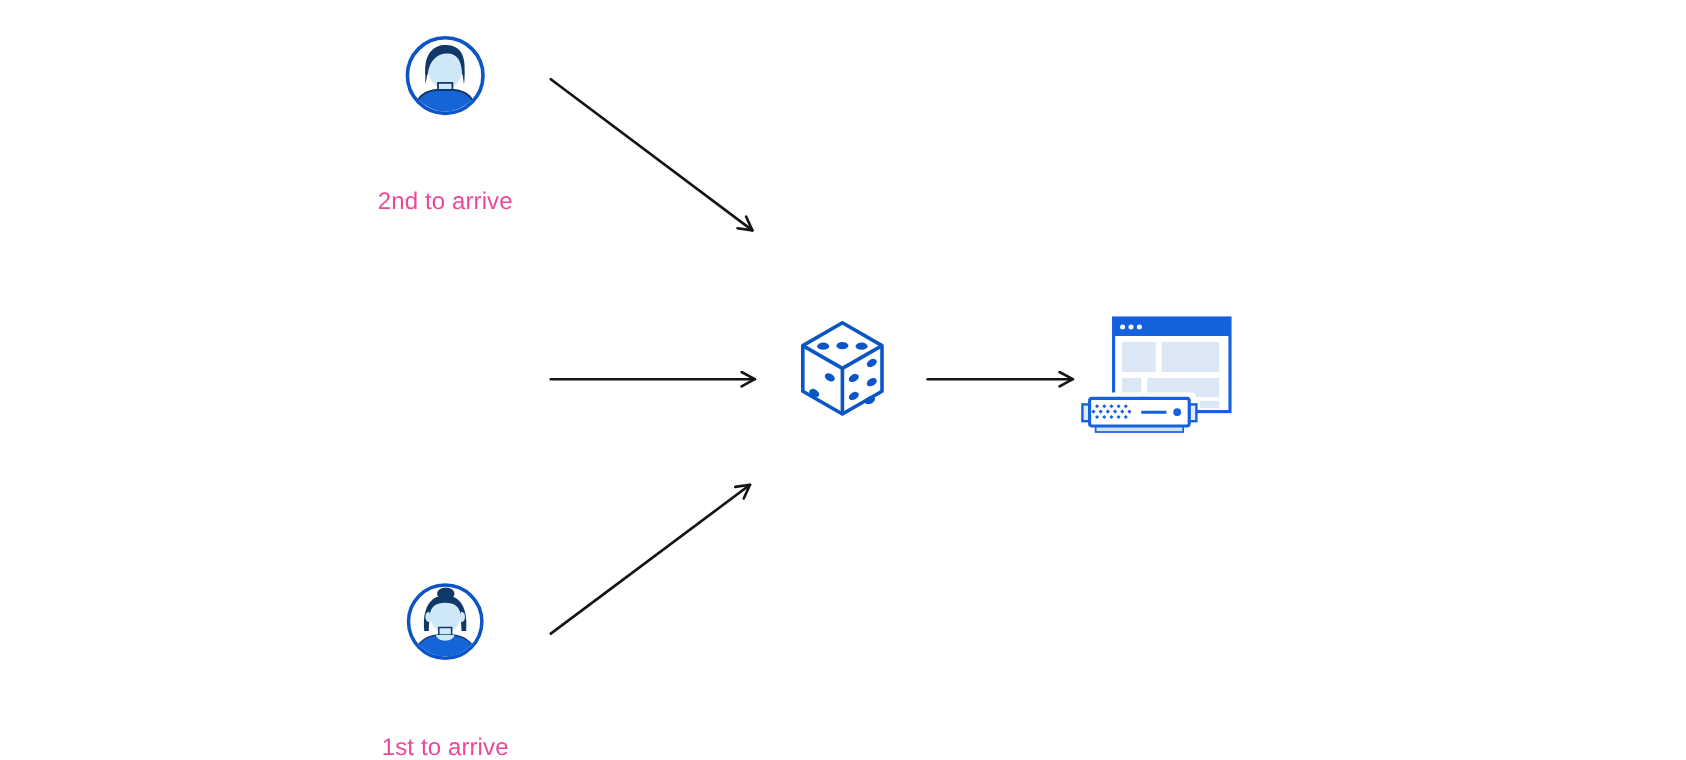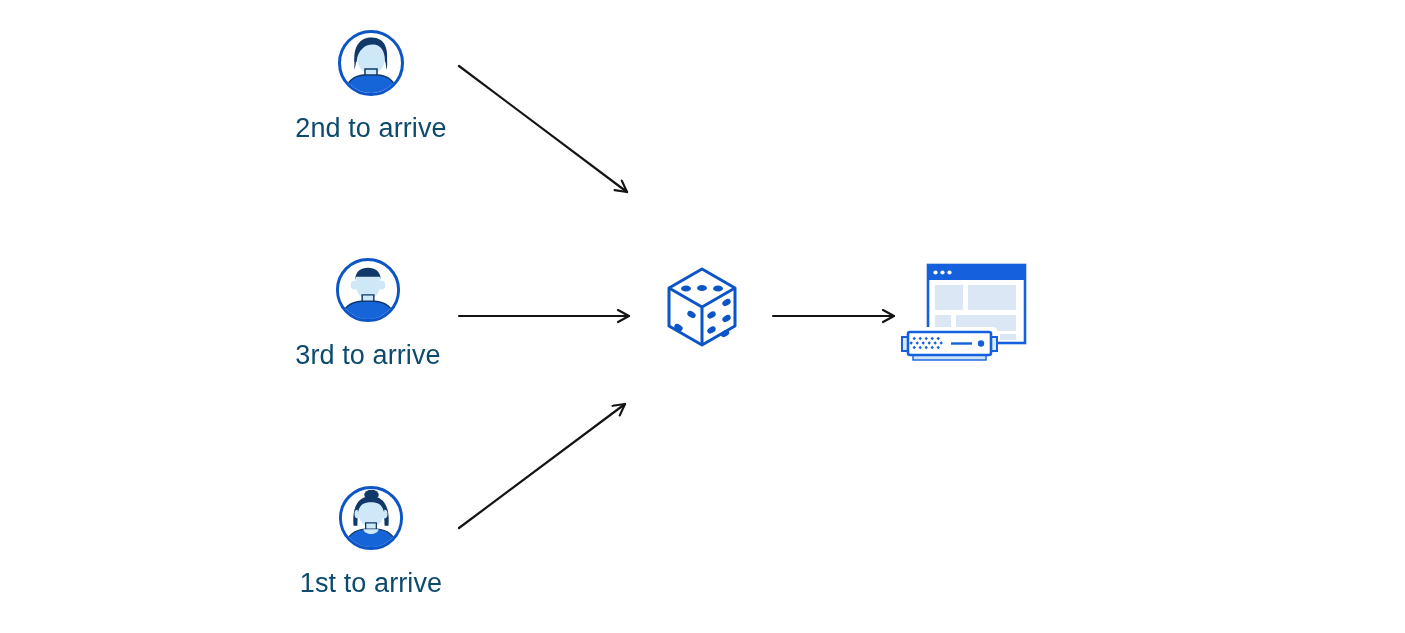--- a/index.html
+++ b/index.html
@@ -1,22 +1,23 @@
 <!DOCTYPE html>
 <html><head>
 <meta charset="utf-8">
 <style>
   html,body{margin:0;padding:0;background:#ffffff;}
   body{font-family:"Liberation Sans", sans-serif;}
   .canvas{position:relative;width:1405px;height:633px;background:#ffffff;overflow:hidden;}
   .node{position:absolute;}
   .node-label{
     position:absolute;width:160px;text-align:center;
-    font-size:27px;line-height:24px;color:#0c4a6e;font-weight:400;
+    font-size:20px;line-height:24px;color:#ec4899;font-weight:400;
     letter-spacing:.1px;
+    margin-top:40px;
   }
   .arrow-layer{position:absolute;left:0;top:0;width:1405px;height:633px;}
   svg{display:block;}
 </style>
 </head>
 <body>
 
 <div class="canvas">
 
   <svg class="arrow-layer" width="1405" height="633" viewBox="0 0 1405 633">
@@ -44,39 +45,20 @@
         <path d="M17.5,33 C16,14 26,8 35,8.5 C46,9 51.5,16 50,33 L48,33 C48,22 44,15.5 36,15.5 C31,15.5 28,17 25.5,19.5 C22,22.5 20,27 19.5,33 Z" fill="#103869"></path>
         <path d="M17.5,30 L17.3,41 C18.5,37.5 19,33.5 19.6,29.8 Z" fill="#103869"></path>
         <path d="M50,30 C50.3,33.5 50.3,37.5 49.6,41 L48,30 Z" fill="#103869"></path>
         <path d="M28,40 L40,40 L40,49 L28,49 Z" fill="#cfe8f7" stroke="#103869" stroke-width="1.5"></path>
         <path d="M8,62 C11,50.5 19,46.5 27,46 L41,46 C49,46.5 57,50.5 60,62 L60,70 L8,70 Z" fill="#1565d8" stroke="#103869" stroke-width="1.5"></path>
       </g>
     </svg>
     <div class="node-label" style="left:-46px;top:87px;">2nd to arrive</div>
   </div>
 
-  <div class="node" style="left:335px;top:257px;">
-    <svg width="66" height="66" viewBox="0 0 68 68">
-      <defs>
-          <clipPath id="clipB">
-            <circle cx="34" cy="34" r="30"></circle>
-          </clipPath>
-        </defs>
-      <circle cx="34" cy="34" r="31.5" fill="#ffffff" stroke="#0b55c6" stroke-width="3"></circle>
-      <g clip-path="url(#clipB)">
-        <ellipse cx="19.5" cy="29" rx="3.2" ry="4.6" fill="#cfe8f7"></ellipse>
-        <ellipse cx="48.5" cy="29" rx="3.2" ry="4.6" fill="#cfe8f7"></ellipse>
-        <path d="M34,14 C42,14 47,19 47,27 C47,36 41,44 34,44 C27,44 21,36 21,27 C21,19 26,14 34,14 Z" fill="#cfe8f7"></path>
-        <path d="M20.5,26 C20.5,14.5 26.5,11 34,11 C41.5,11 47.5,14.5 47.5,26 C47.5,23 46.8,21.3 45.8,20.3 L22.2,20.3 C21.2,21.3 20.6,23 20.5,26 Z" fill="#103869"></path>
-        <path d="M28,39 L40,39 L40,48 L28,48 Z" fill="#cfe8f7" stroke="#103869" stroke-width="1.5"></path>
-        <path d="M6,62 C9.5,50 19,46 27,45.5 L41,45.5 C49,46 58.5,50 62,62 L62,70 L6,70 Z" fill="#1565d8" stroke="#103869" stroke-width="1.5"></path>
-      </g>
-    </svg>
-    <div class="node-label" style="left:-47px;top:86px;">3rd to arrive</div>
-  </div>
 
   <div class="node" style="left:338px;top:485px;">
     <svg width="66" height="66" viewBox="0 0 68 68">
       <defs>
           <clipPath id="clipC">
             <circle cx="34" cy="34" r="30"></circle>
           </clipPath>
         </defs>
       <circle cx="34" cy="34" r="31.5" fill="#ffffff" stroke="#0b55c6" stroke-width="3"></circle>
       <g clip-path="url(#clipC)">

